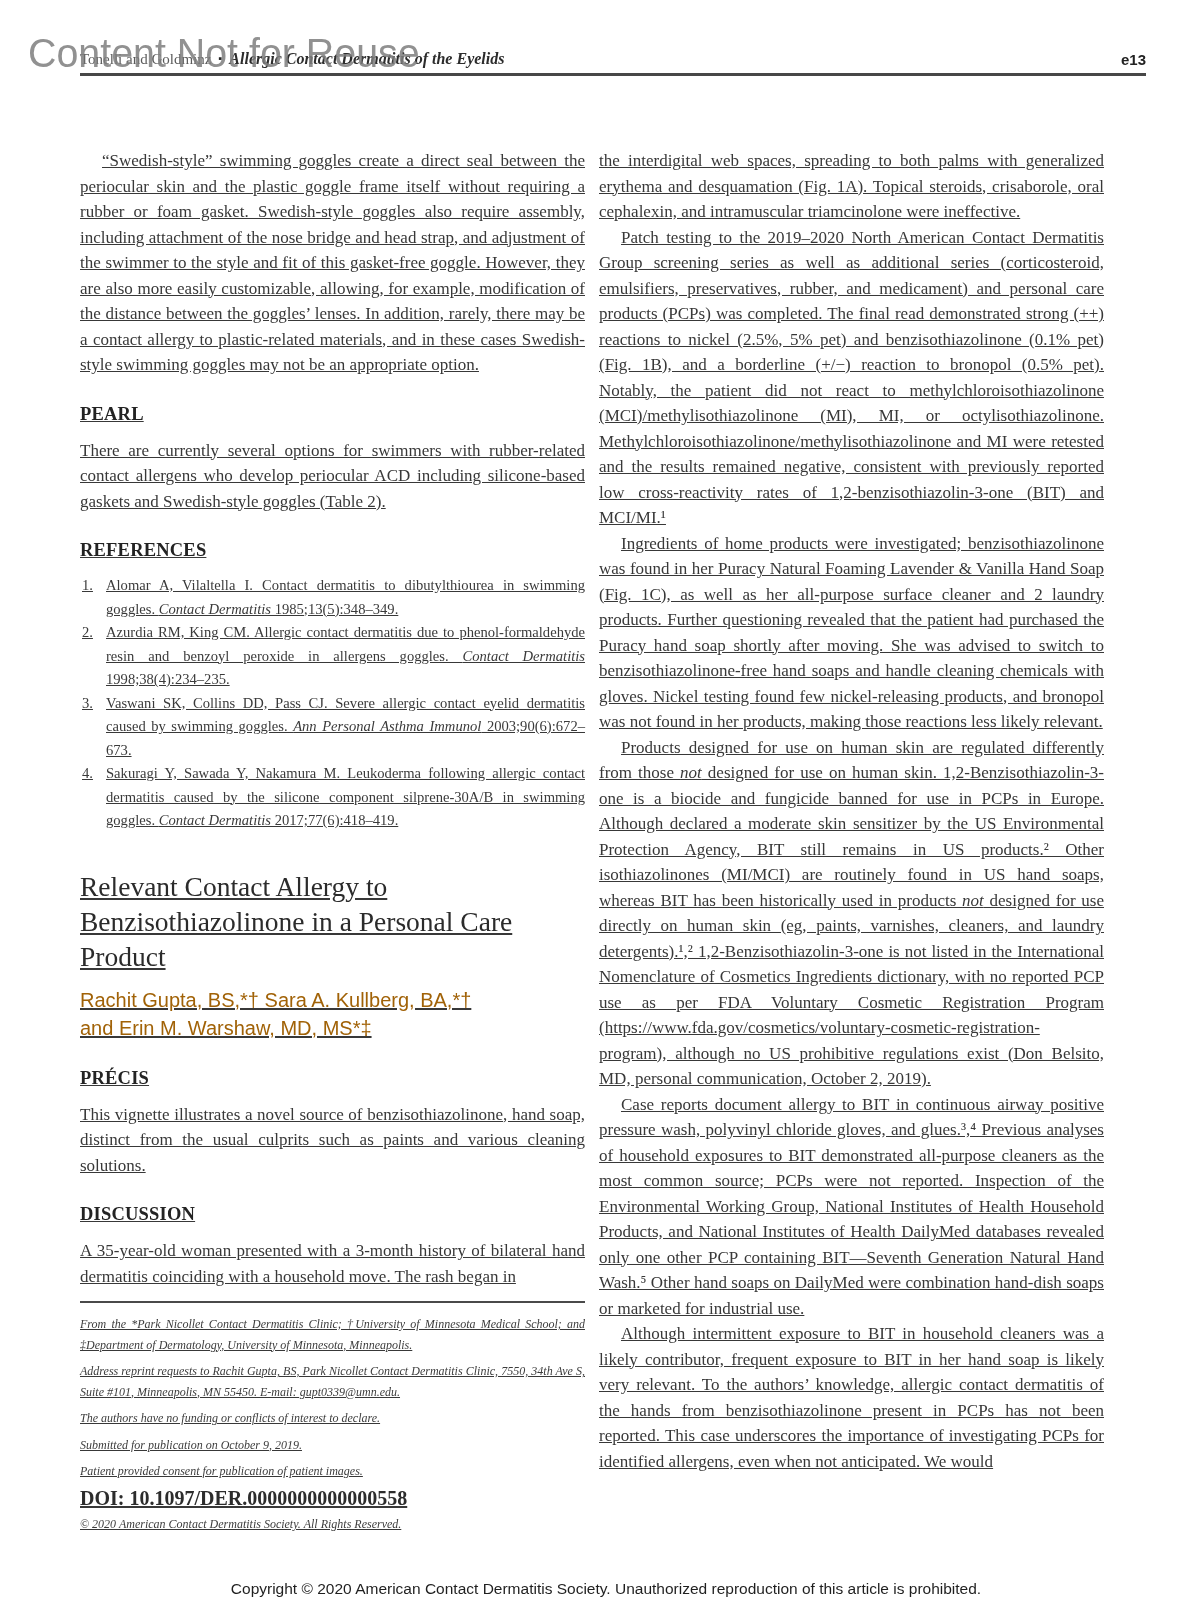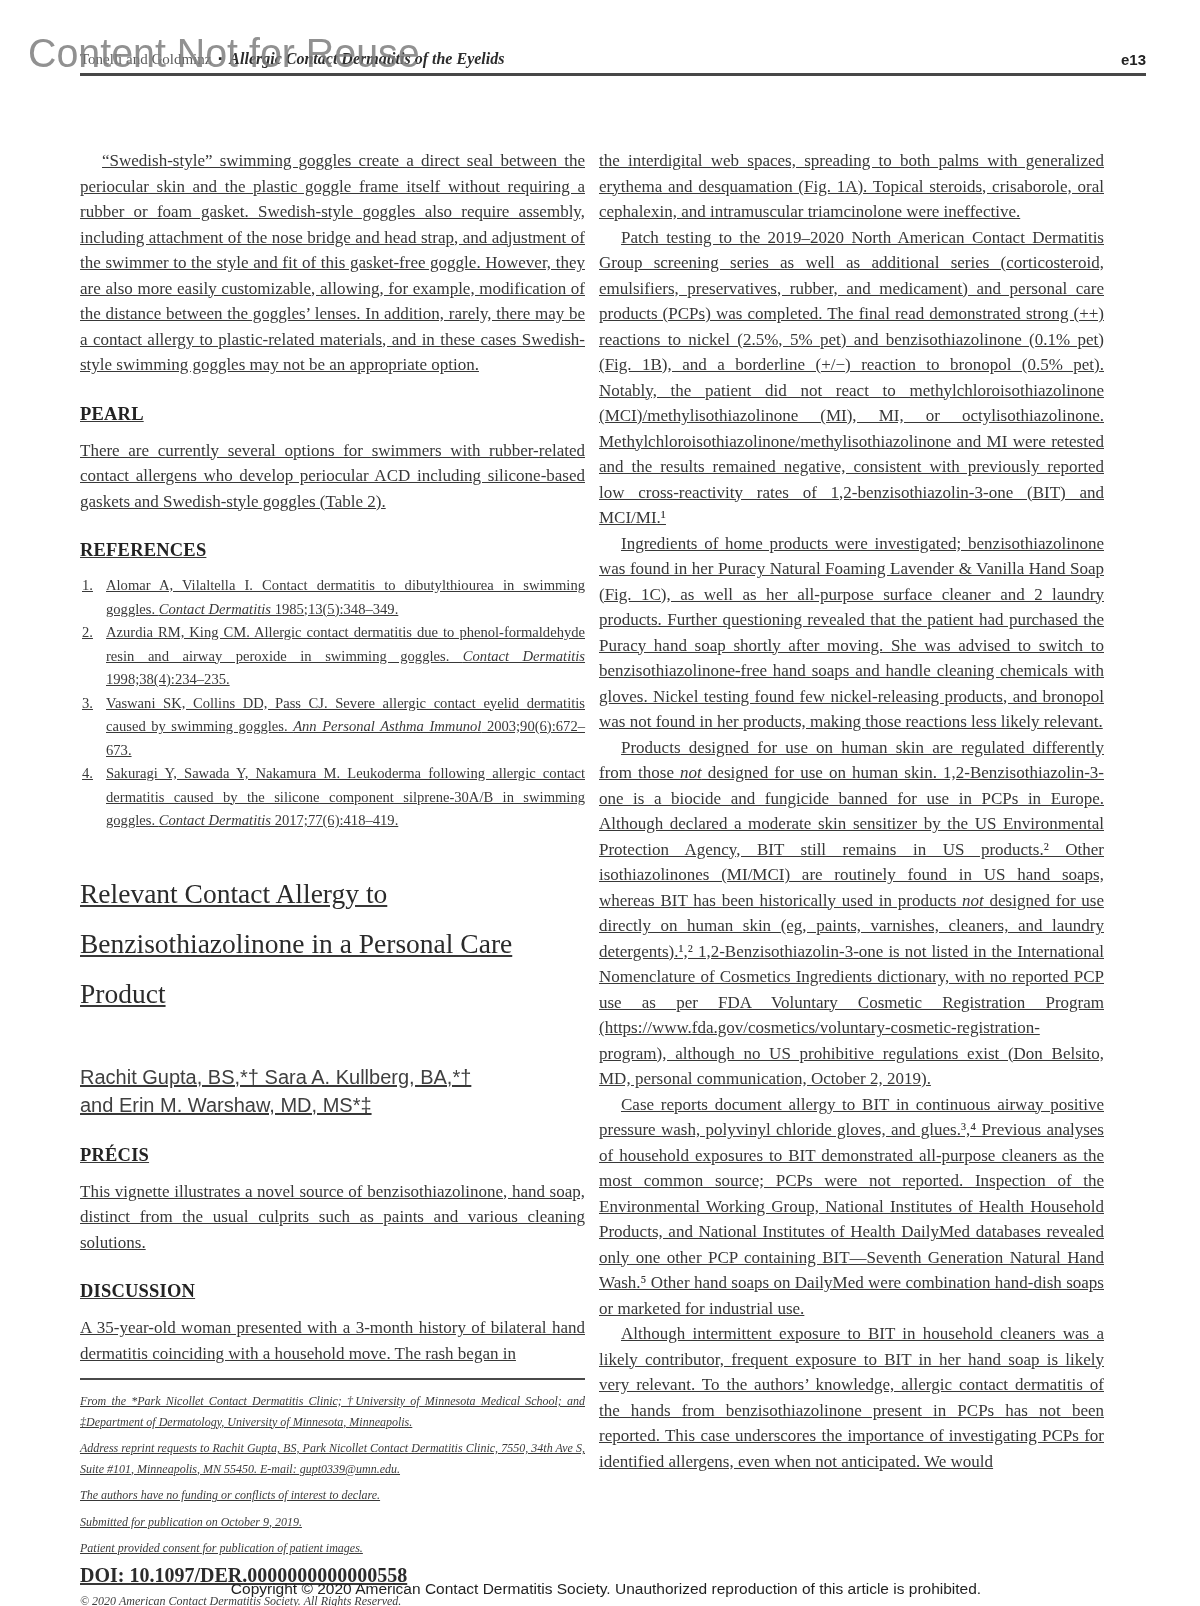--- a/index.html
+++ b/index.html
@@ -120,30 +120,30 @@
   }
   .ref-text {
     flex: 1;
     text-align: justify;
     hyphens: auto;
   }
   
   h1.article-title {
     margin: 36px 0 0 0;
     font-size: 27.5px;
-    line-height: 50px;
+    line-height: 35px;
     font-weight: 500;
     color: #2b2b2b;
   }
   .authors {
-    margin-top: 44px;
+    margin-top: 12px;
     font-family: "Liberation Sans", sans-serif;
     font-size: 20px;
     line-height: 28px;
-    color: #404040;
+    color: #a16207;
   }
   
   .footnote-block { margin-top: 12px; }
   .fn-rule {
     height: 2px;
     background: #4a4a4a;
     margin-bottom: 11px;
   }
   p.fn {
     margin: 0 0 6px 0;
@@ -199,21 +199,21 @@
       <p class="body">There are currently several options for swimmers with rubber-related contact allergens who develop periocular ACD including silicone-based gaskets and Swedish-style goggles (Table 2).</p>
 
       <h2 class="sect">REFERENCES</h2>
       <ol class="refs">
         <li>
           <span class="ref-num">1.</span>
           <span class="ref-text"><span>Alomar A, Vilaltella I. Contact dermatitis to dibutylthiourea in swimming goggles. </span><i>Contact Dermatitis</i><span> 1985;13(5):348–349.</span></span>
         </li>
         <li>
           <span class="ref-num">2.</span>
-          <span class="ref-text"><span>Azurdia RM, King CM. Allergic contact dermatitis due to phenol-formaldehyde resin and airway peroxide in swimming goggles. </span><i>Contact Dermatitis</i><span> 1998;38(4):234–235.</span></span>
+          <span class="ref-text"><span>Azurdia RM, King CM. Allergic contact dermatitis due to phenol-formaldehyde resin and benzoyl peroxide in allergens goggles. </span><i>Contact Dermatitis</i><span> 1998;38(4):234–235.</span></span>
         </li>
         <li>
           <span class="ref-num">3.</span>
           <span class="ref-text"><span>Vaswani SK, Collins DD, Pass CJ. Severe allergic contact eyelid dermatitis caused by swimming goggles. </span><i>Ann Personal Asthma Immunol</i><span> 2003;90(6):672–673.</span></span>
         </li>
         <li>
           <span class="ref-num">4.</span>
           <span class="ref-text"><span>Sakuragi Y, Sawada Y, Nakamura M. Leukoderma following allergic contact dermatitis caused by the silicone component silprene-30A/B in swimming goggles. </span><i>Contact Dermatitis</i><span> 2017;77(6):418–419.</span></span>
         </li>
       </ol>

